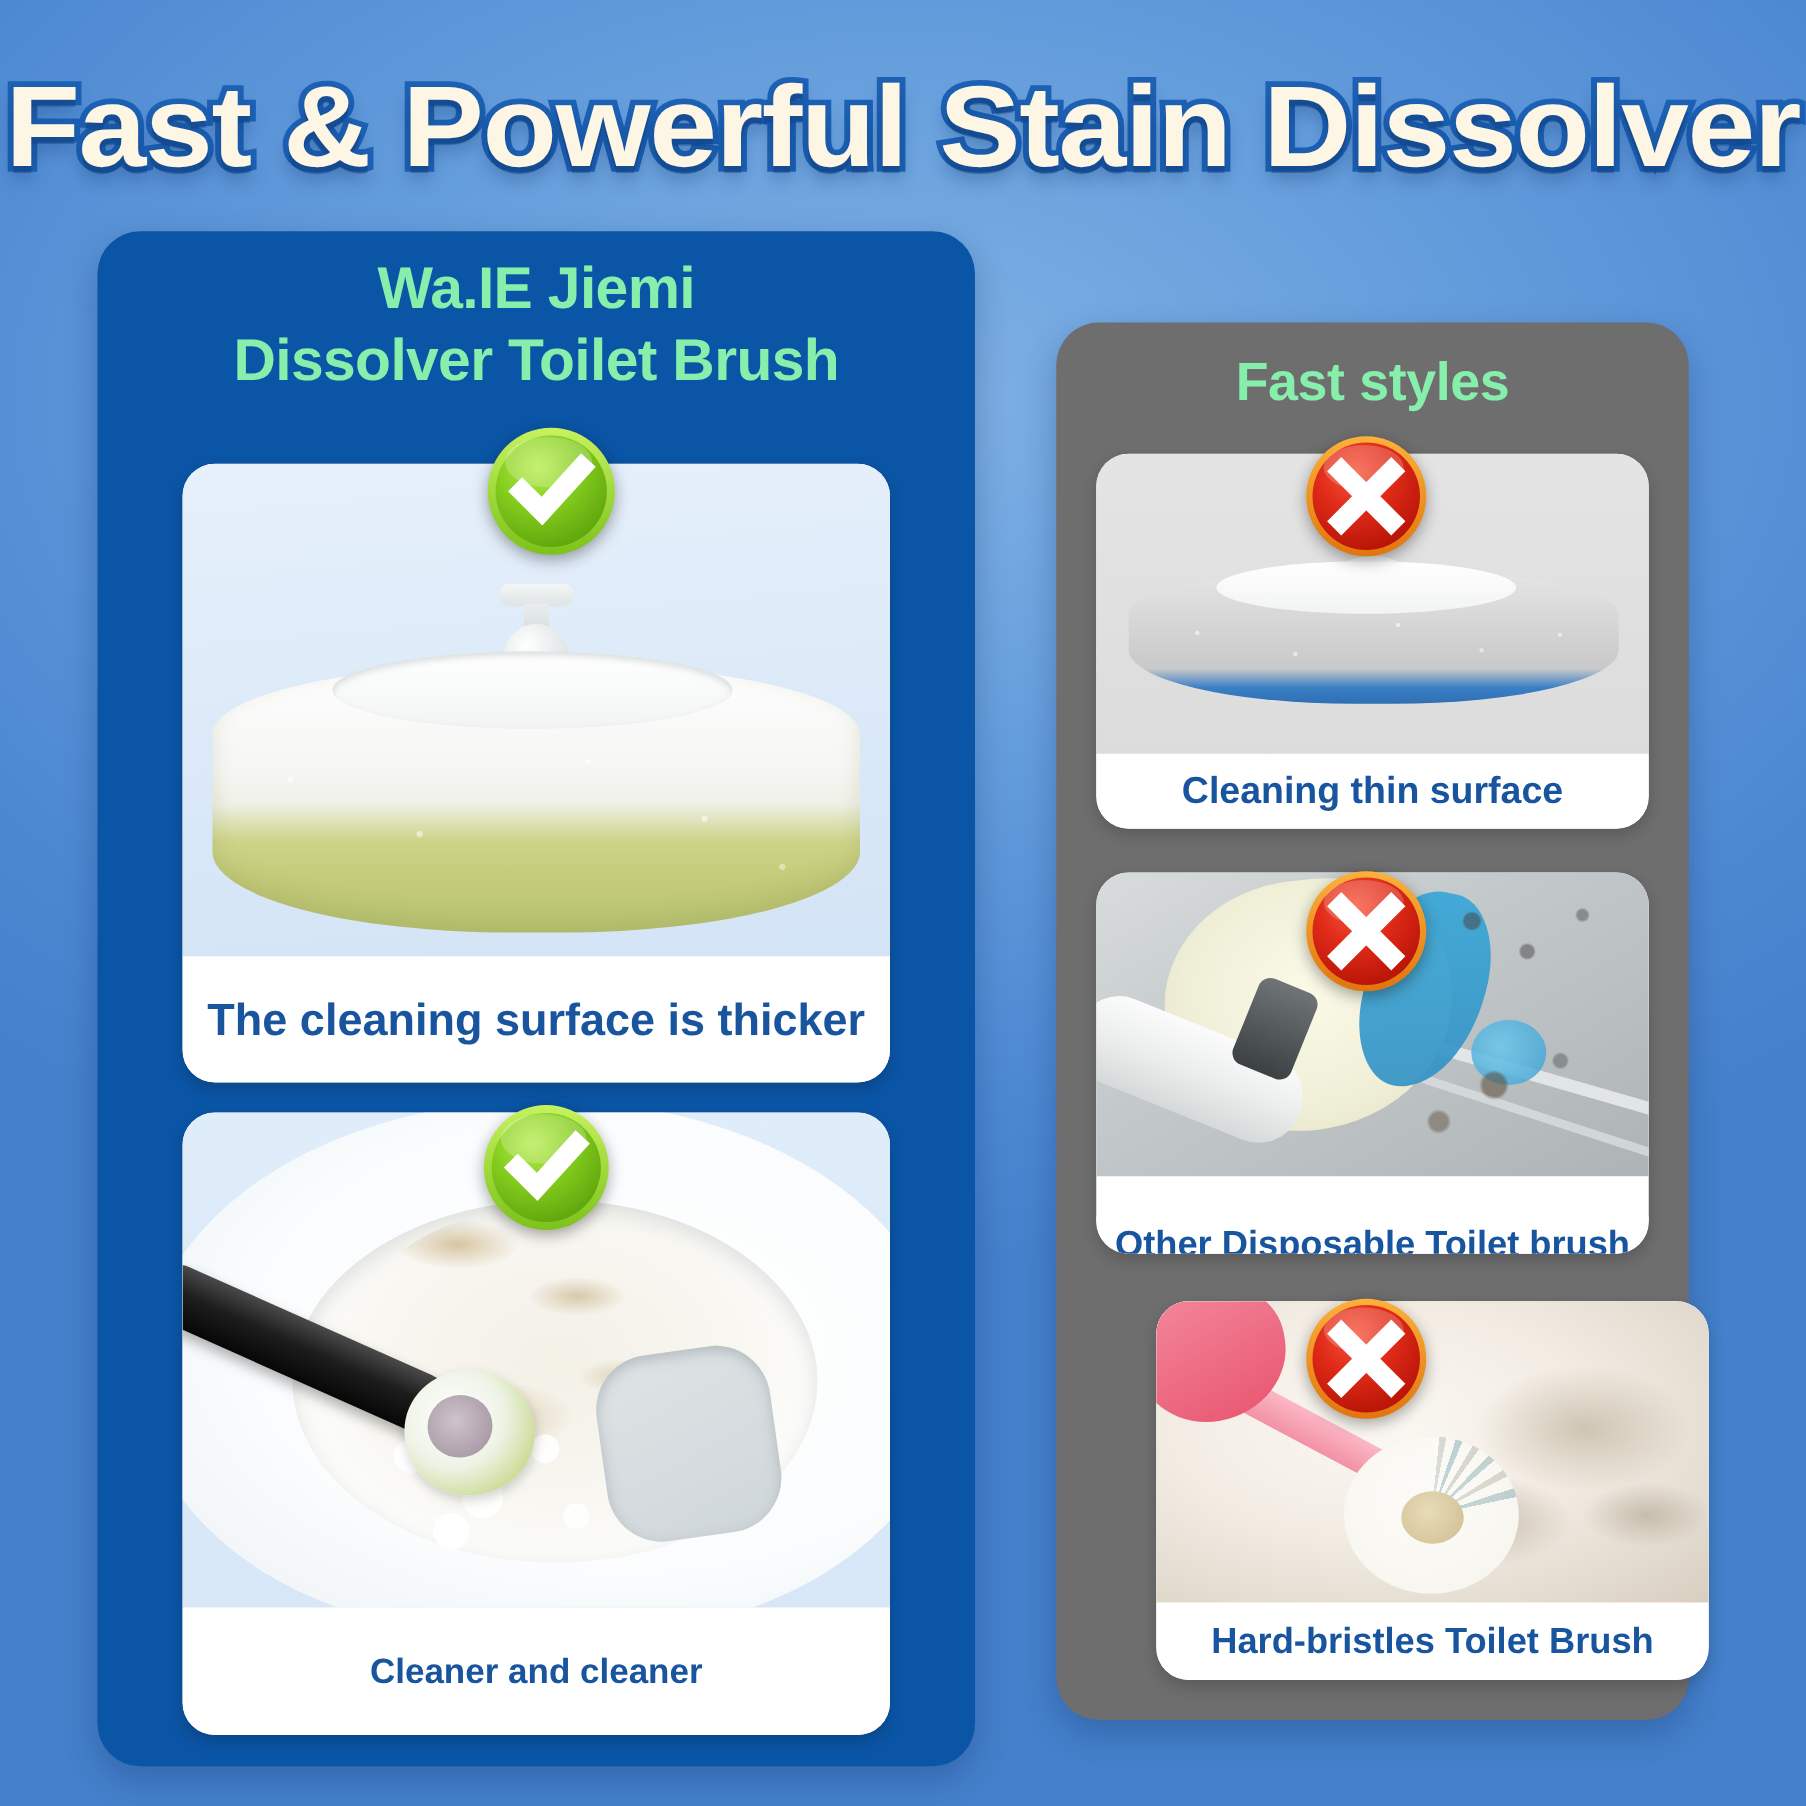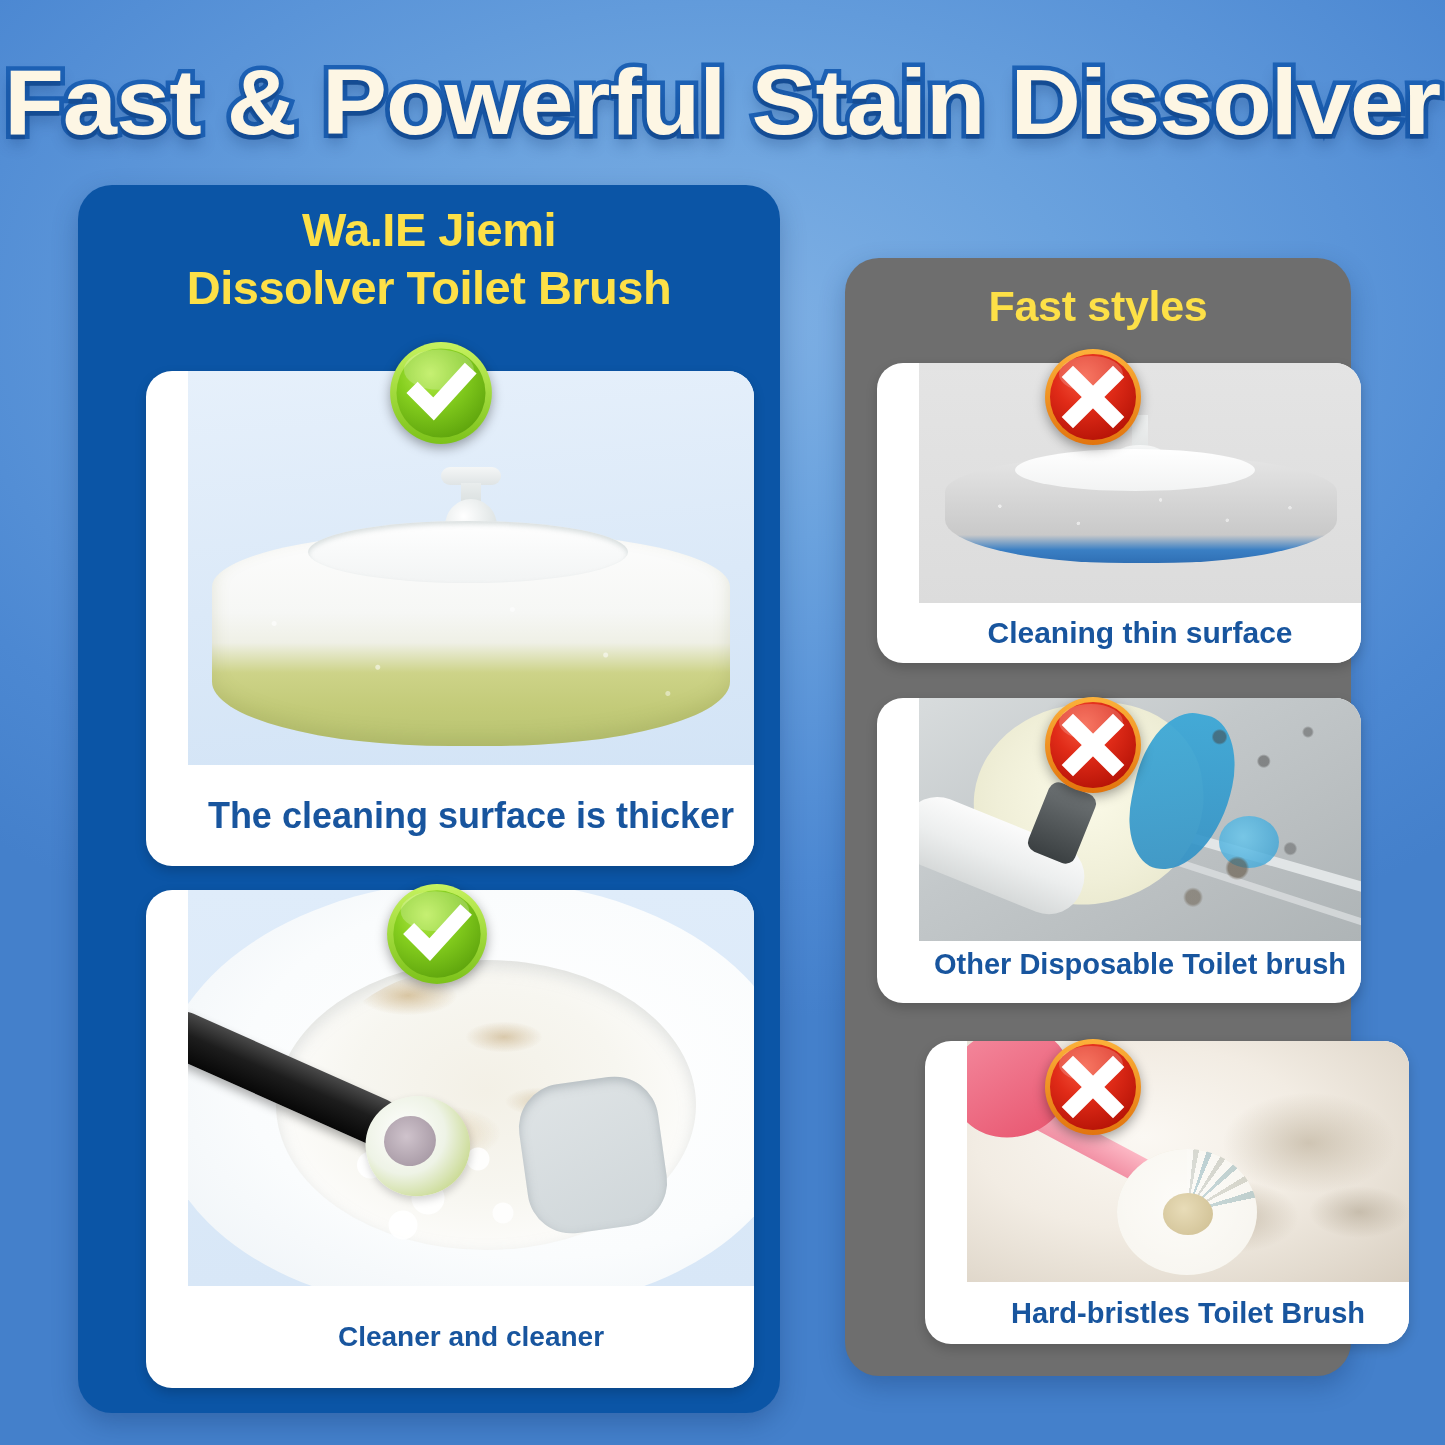--- a/index.html
+++ b/index.html
@@ -46,35 +46,34 @@
   .panel-left{
     left:78px;top:185px;width:702px;height:1228px;
     background:#0b55a6;
   }
   .panel-right{
     left:845px;top:258px;width:506px;height:1118px;
     background:#6e6e6e;
   }
 
   .panel-head{
-    position:absolute;left:0;right:0;text-align:center;color:#fde047;
+    position:absolute;left:0;right:0;text-align:center;color:#86efac;
     font-weight:700;
   }
   .panel-left .panel-head{
     top:16px;font-size:47px;line-height:58px;letter-spacing:-.5px;
   }
   .panel-right .panel-head{
     top:22px;font-size:43px;line-height:52px;letter-spacing:-.3px;
   }
 
   
   .card{
     position:absolute;background:#ffffff;border-radius:26px;overflow:hidden;
     box-shadow:0 5px 12px rgba(0,0,0,.18);
-    padding-left:42px;
   }
   .card .photo{position:relative;width:100%;overflow:hidden;}
   .card .caption{
     display:flex;align-items:center;justify-content:center;
     color:#18559e;font-weight:700;text-align:center;
     background:#ffffff;
   }
 
   
   .card-l1{left:68px;top:186px;width:566px;height:495px;}
@@ -83,21 +82,21 @@
   .card-l2{left:68px;top:705px;width:566px;height:498px;}
   .card-l2 .photo{height:396px;background:linear-gradient(180deg,#dfecfa 0%,#d8e7f7 100%);}
   .card-l2 .caption{height:102px;font-size:28px;}
 
   
   .card-r1{left:32px;top:105px;width:442px;height:300px;}
   .card-r1 .photo{height:240px;background:linear-gradient(180deg,#e4e4e4 0%,#dcdcdc 100%);}
   .card-r1 .caption{height:60px;font-size:30px;}
   .card-r2{left:32px;top:440px;width:442px;height:305px;}
   .card-r2 .photo{height:243px;background:#cfd2d3;}
-  .card-r2 .caption{height:46px;font-size:29px;}
+  .card-r2 .caption{height:46px;font-size:29px;margin-top:32px;}
   .card-r3{left:32px;top:783px;width:442px;height:303px;margin-left:48px;}
   .card-r3 .photo{height:241px;background:#efe9e2;}
   .card-r3 .caption{height:62px;font-size:29px;}
 
   
   .badge{
     position:absolute;border-radius:50%;z-index:30;
     display:flex;align-items:center;justify-content:center;
   }
   .badge svg{width:100%;height:100%;display:block;

